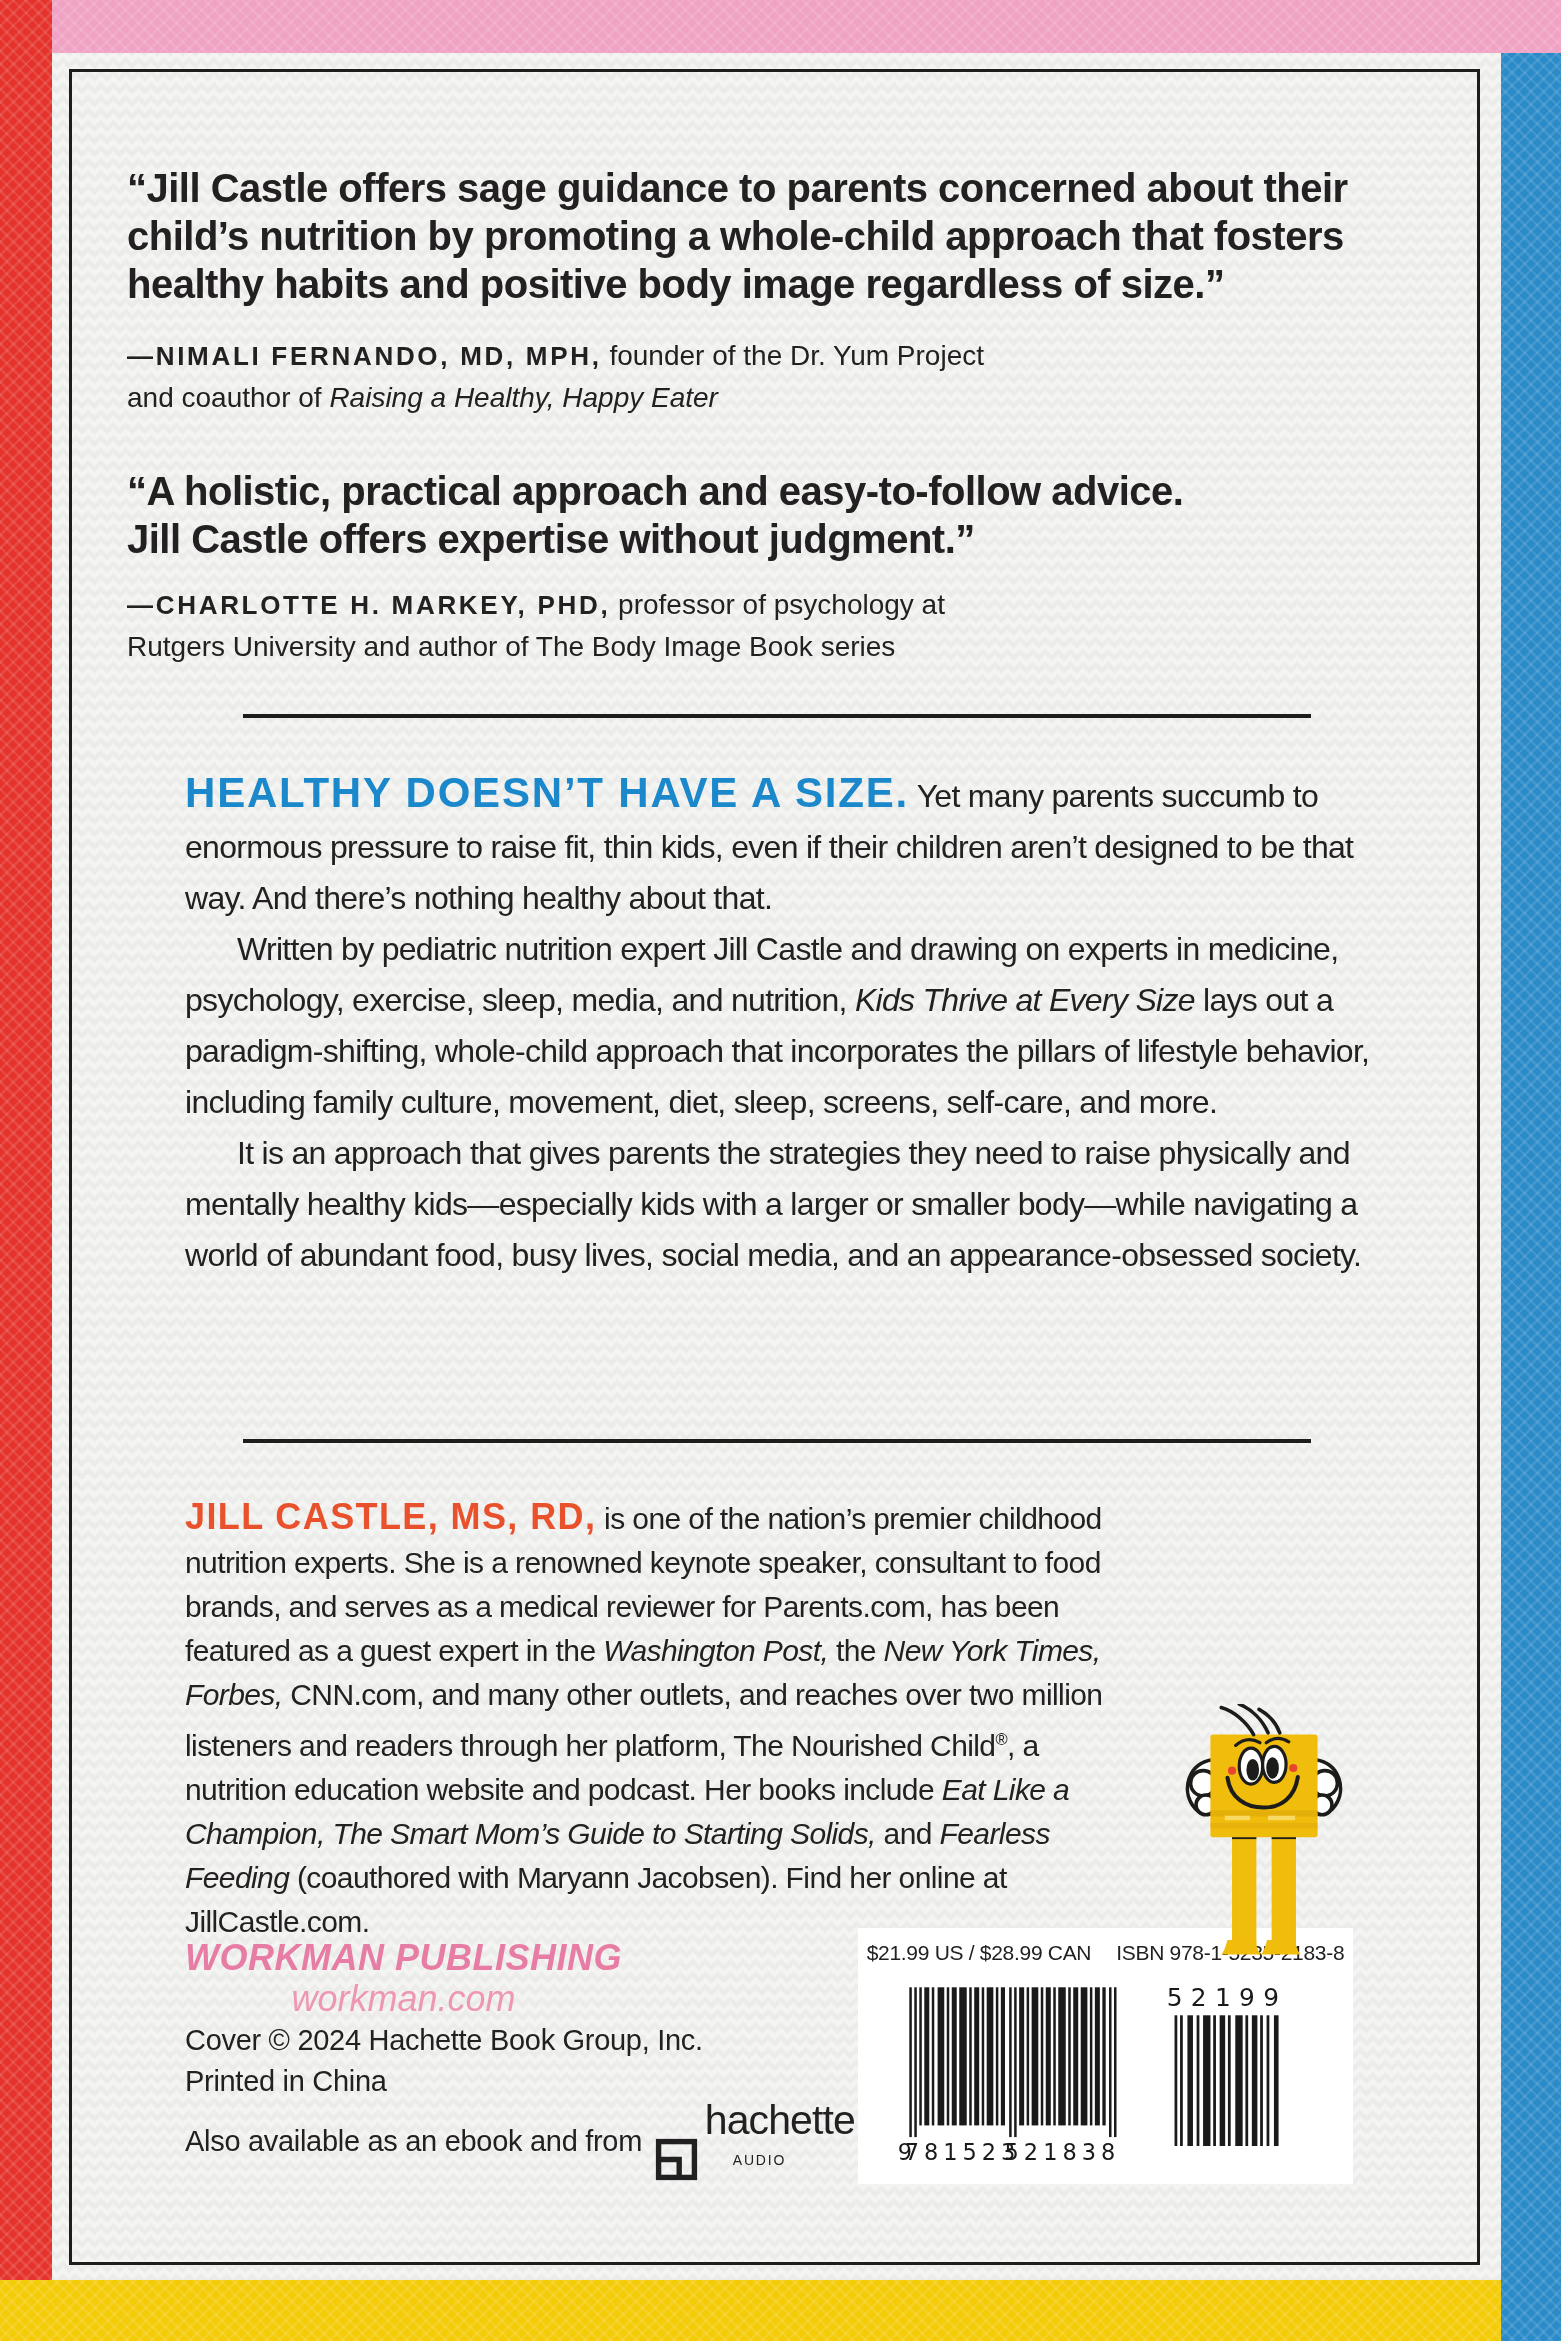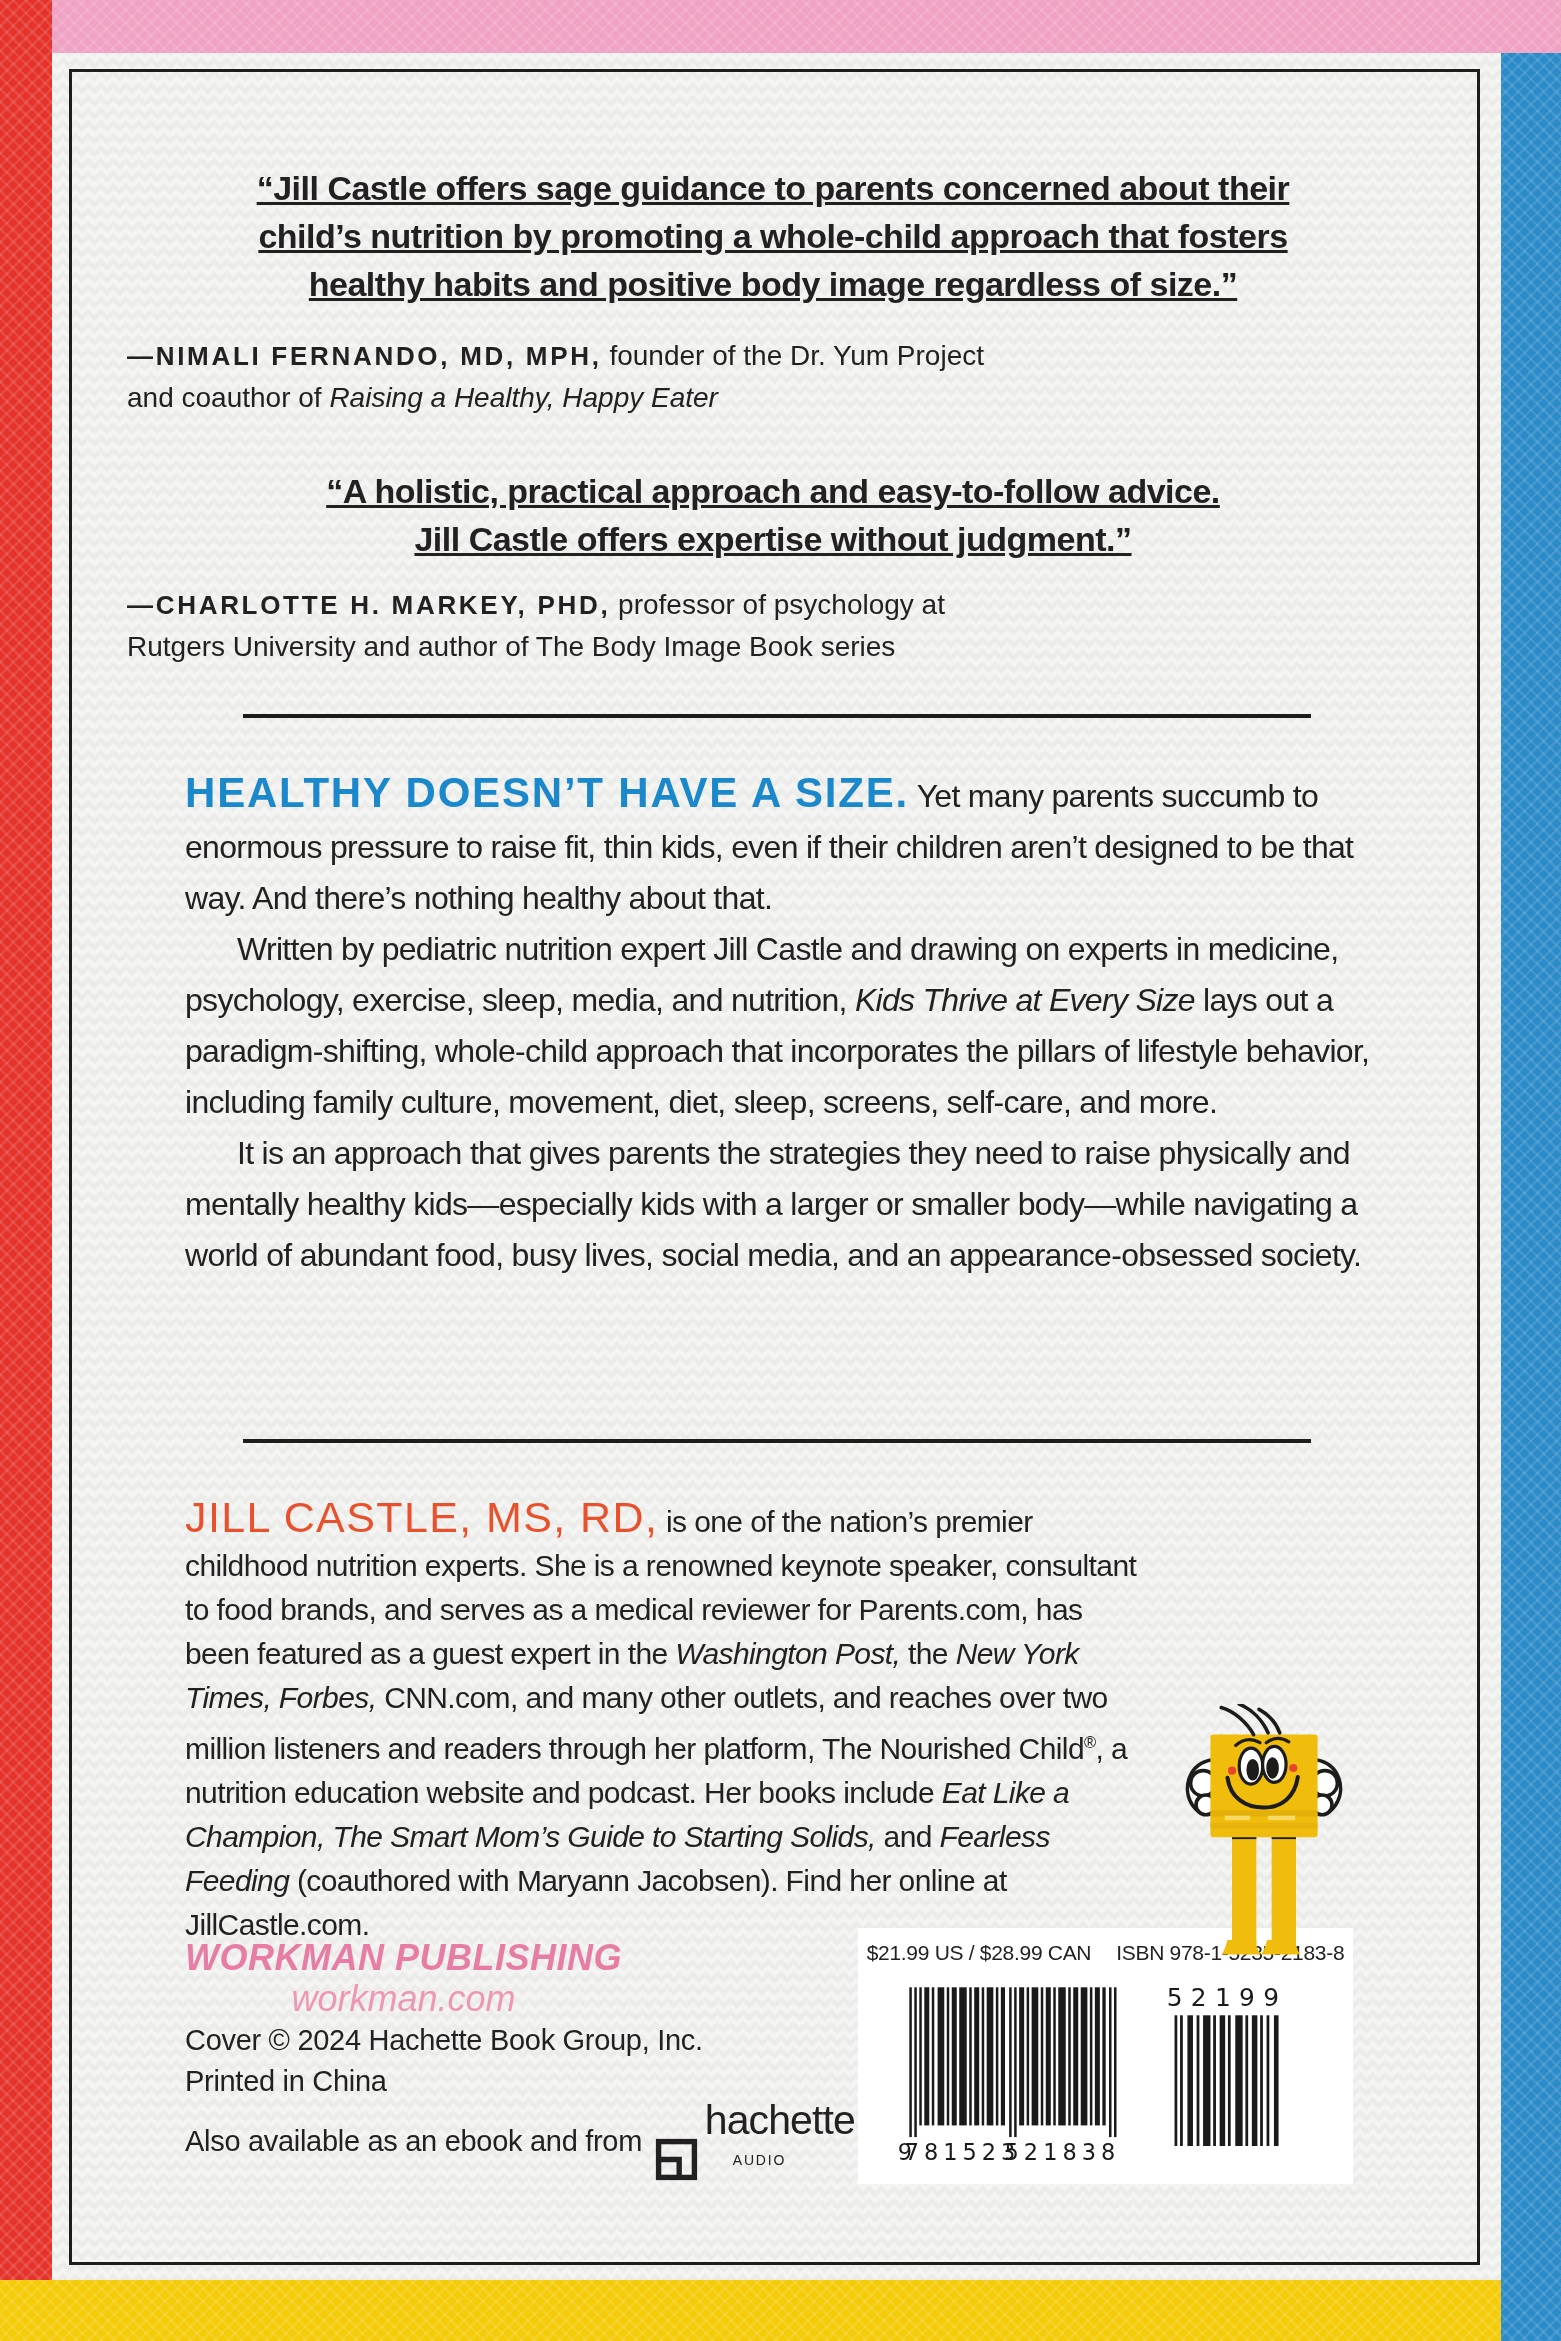--- a/index.html
+++ b/index.html
@@ -30,24 +30,23 @@
   .stripe-bottom{left:0;top:2280px;width:1501px;height:62px;background-color:#f4cb07;}
   .frame{
     left:69px;top:69px;width:1411px;height:2196px;
     box-sizing:border-box;border:3.6px solid #1d1d1b;
   }
   .divider{height:3.6px;background:#1d1d1b;left:243px;width:1068px;}
   .divider-1{top:714px;}
   .divider-2{top:1439px;}
 
   .quote{
-    left:127px;width:1292px;text-align:center;
-    font-weight:700;font-size:34px;line-height:48px;letter-spacing:-0.5px;
+    left:127px;width:1292px;text-align:left;
+    font-weight:700;font-size:40px;line-height:48px;letter-spacing:-0.5px;
     white-space:pre-line;
-    text-decoration:underline;
   }
   .quote-1{top:164px;}
   .quote-2{top:467px;}
   .attrib{
     left:127px;width:1292px;text-align:left;
     font-size:28px;line-height:41px;
   }
   .attrib-1{top:335px;}
   .attrib-2{top:584px;}
 
@@ -62,21 +61,21 @@
     left:185px;top:1495px;width:1191px;
     font-size:30px;line-height:44px;letter-spacing:-0.6px;
   }
   .bio-float{float:right;width:232px;height:153px;margin-top:212px;}
 
   .seg{}
   .seg-n{}
   .seg-i{font-style:italic;}
   .seg-caps{font-size:26px;font-weight:700;letter-spacing:2.7px;}
   .seg-heading{color:#1a88ca;font-weight:700;font-size:42px;letter-spacing:1.8px;}
-  .seg-orange{color:#e9512c;font-weight:400;font-size:43px;letter-spacing:1.4px;}
+  .seg-orange{color:#e9512c;font-weight:700;font-size:36px;letter-spacing:1.4px;}
   .seg-sup{vertical-align:super;font-size:0.55em;}
 
   .workman{left:185px;top:1937px;font-style:italic;}
   .workman-name{color:#e77ca4;font-weight:700;font-size:36px;line-height:41px;letter-spacing:0.5px;}
   .workman-url{color:#ee97b4;font-size:36px;line-height:41px;text-align:center;}
   .legal{left:185px;top:2020px;font-size:29px;line-height:41px;letter-spacing:-0.3px;}
   .legal-row{display:flex;align-items:center;gap:12.6px;}
   .hachette-lockup{display:flex;align-items:flex-end;gap:7.2px;}
   .hachette-word{font-size:41px;line-height:36px;letter-spacing:-0.9px;color:#232021;}
   .hachette-audio{font-size:14px;letter-spacing:1.8px;margin-top:1.8px;color:#232021;margin-left:28px;}

